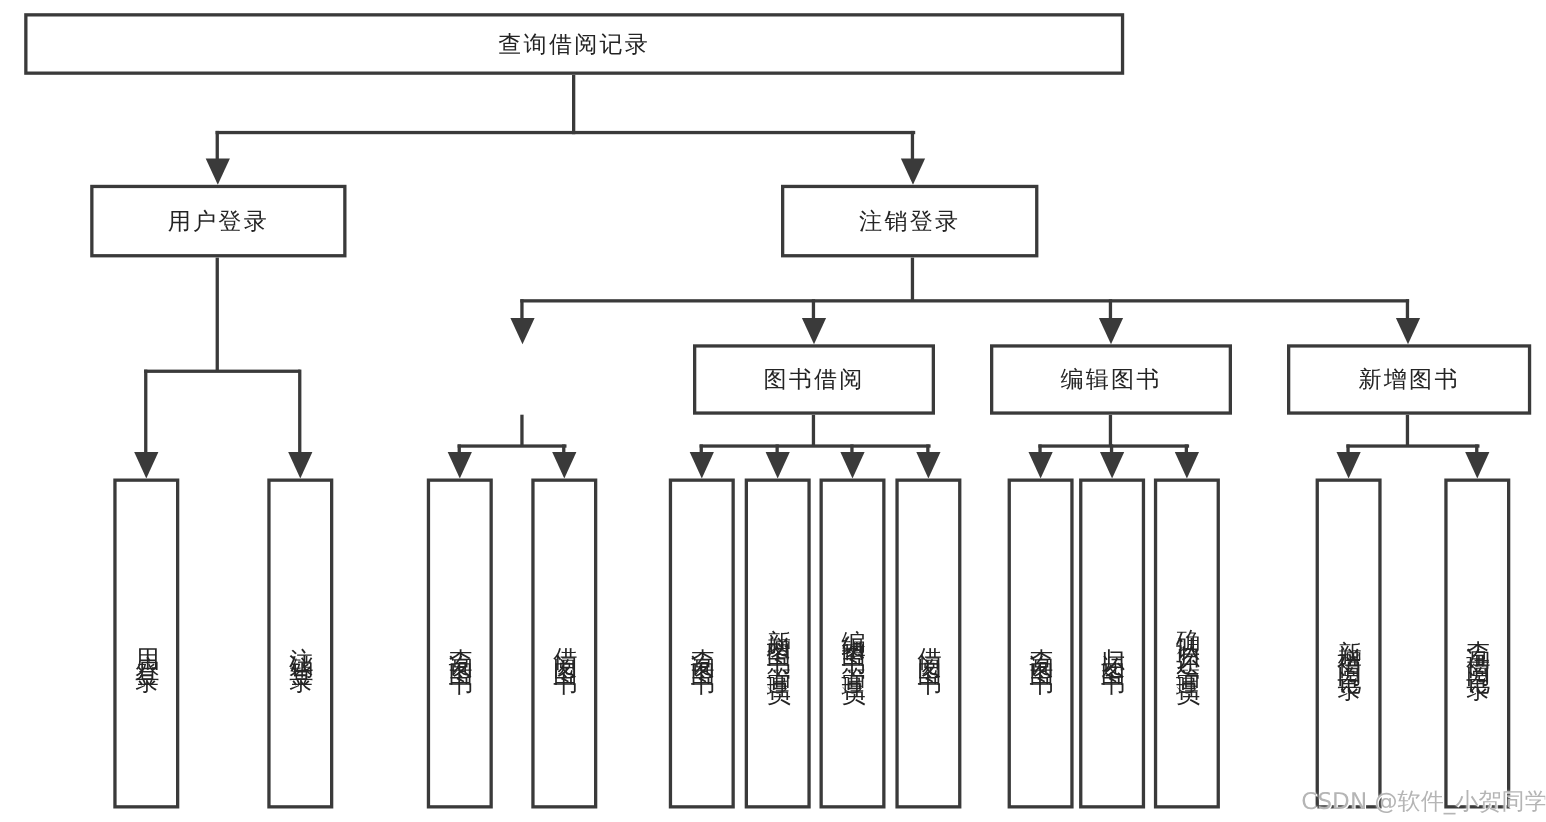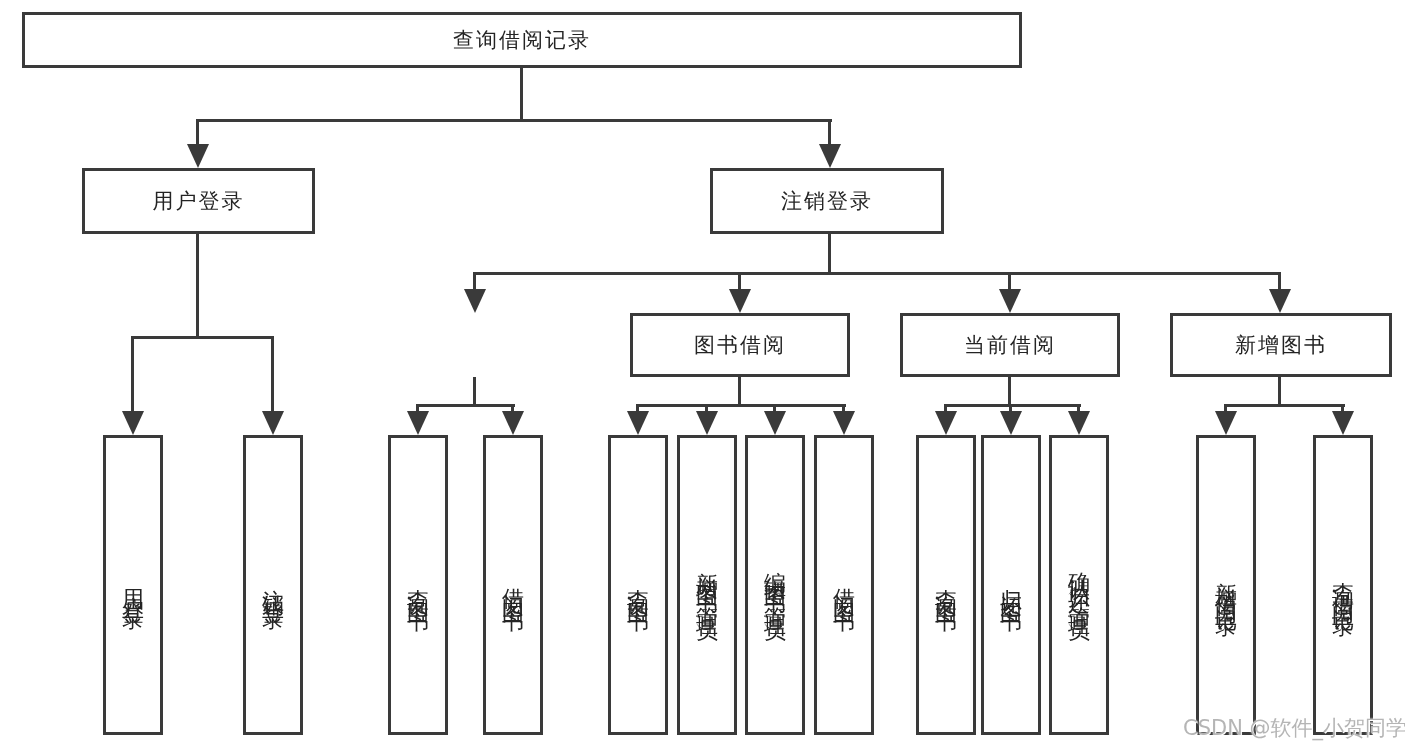--- a/index.html
+++ b/index.html
@@ -124,21 +124,21 @@
     <span>用户登录</span>
   </div>
   <div class="node h" style="left:710px; top:168px; width:234px; height:66px;">
     <span>注销登录</span>
   </div>
 
   <div class="node h" style="left:630px; top:313px; width:220px; height:64px;">
     <span>图书借阅</span>
   </div>
   <div class="node h" style="left:900px; top:313px; width:220px; height:64px;">
-    <span>当前借阅</span>
+    <span>编辑图书</span>
   </div>
   <div class="node h" style="left:1170px; top:313px; width:222px; height:64px;">
     <span>新增图书</span>
   </div>
 
   <div class="node v" style="left:103px; top:435px; width:60px; height:300px;">
     <span>用户登录</span>
   </div>
   <div class="node v" style="left:243px; top:435px; width:60px; height:300px;">
     <span>注销登录</span>

